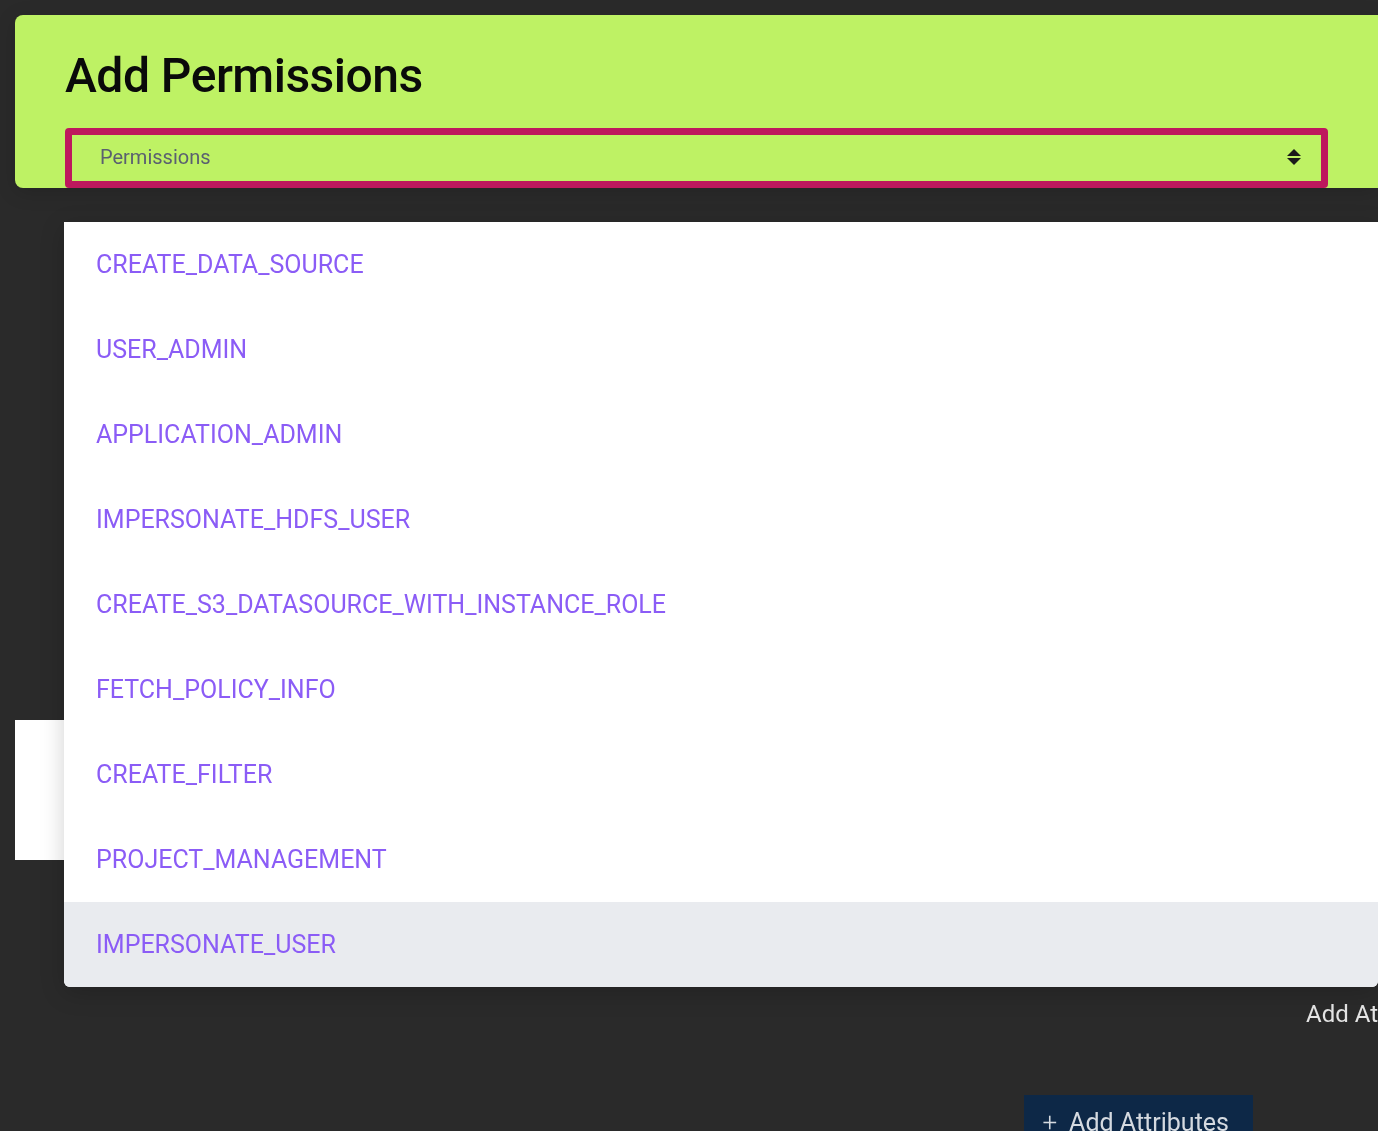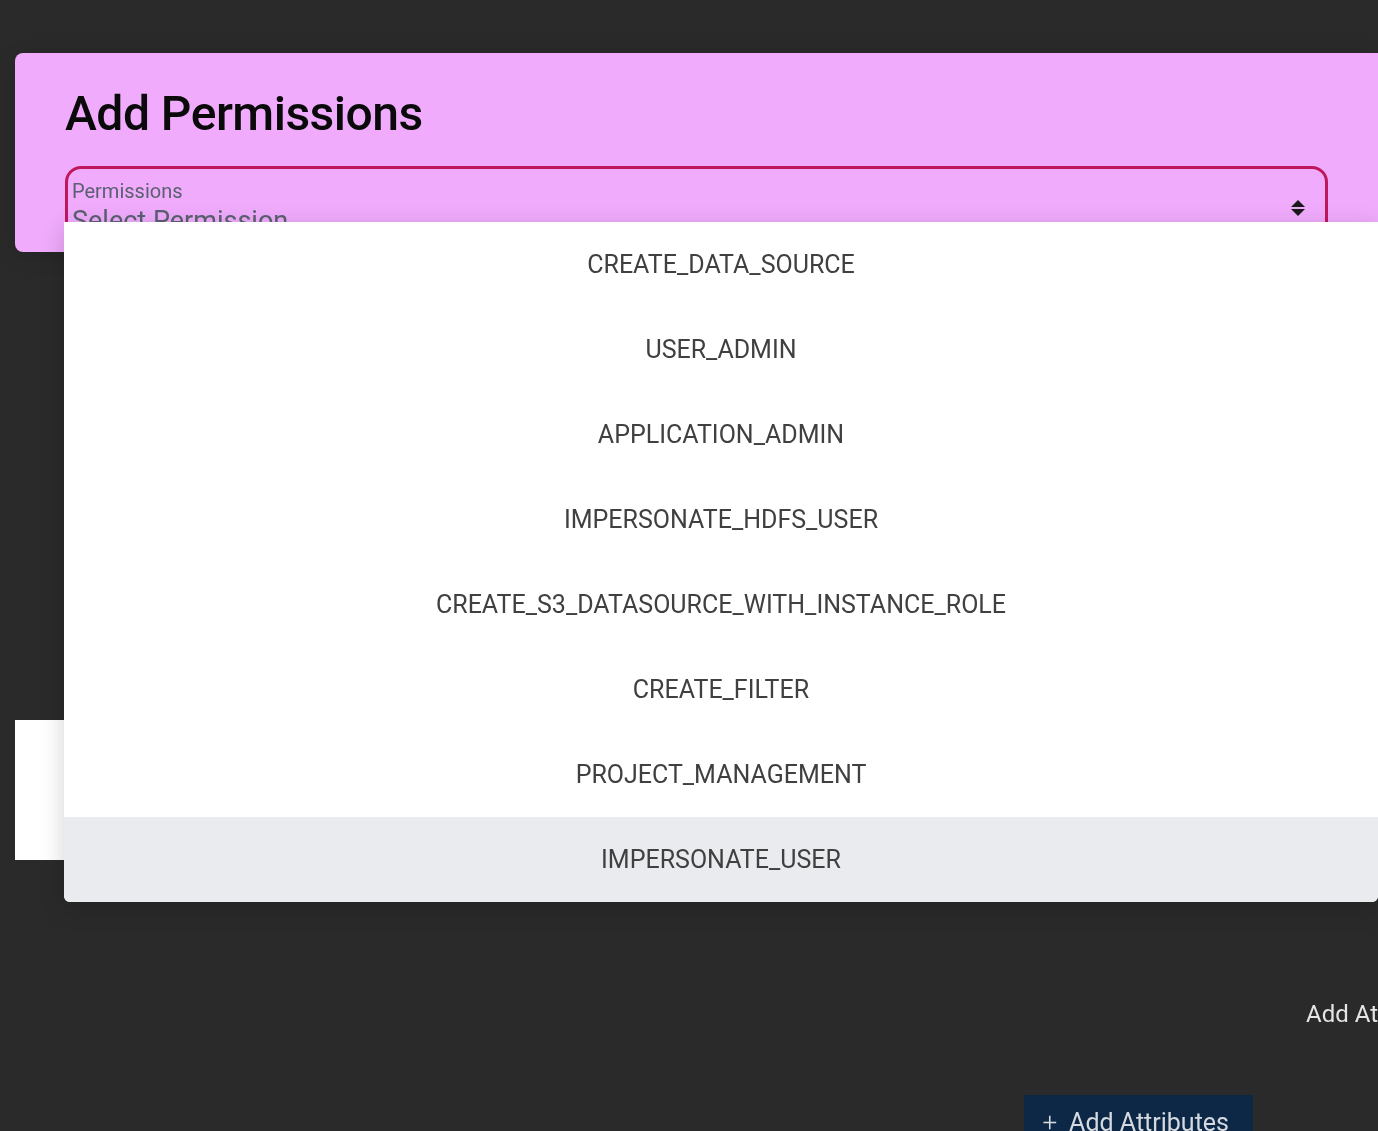--- a/index.html
+++ b/index.html
@@ -60,40 +60,39 @@
       right: 0;
       height: 140px;
       background: #ffffff;
     }
     
     .modal {
       position: absolute;
       left: 15px;
       top: 15px;
       right: 0;
-      background: #f0abfc;
+      background: #bef264;
       border-radius: 8px 0 0 8px;
       padding: 32px 50px 0 50px;
       box-shadow: 0 4px 20px rgba(0,0,0,0.15);
-      margin-top: 38px;
     }
     
     .modal-title {
       font-size: 48px;
       font-weight: 500;
       color: #0a0a0a;
       letter-spacing: -0.5px;
       margin-bottom: 24px;
     }
     
     .select-container {
       position: relative;
-      border: 3px solid #be185d;
-      border-radius: 16px;
-      padding: 10px 20px 12px 4px;
+      border: 7px solid #be185d;
+      border-radius: 4px;
+      padding: 10px 20px 12px 28px;
       display: flex;
       align-items: center;
       justify-content: space-between;
       cursor: pointer;
     }
     
     .select-label-group {
       display: flex;
       flex-direction: column;
       gap: 2px;
@@ -141,24 +140,23 @@
       top: 222px;
       background: #ffffff;
       box-shadow: 0 6px 24px rgba(0,0,0,0.18);
       border-radius: 0 0 6px 6px;
       overflow: hidden;
     }
     
     .dropdown-option {
       padding: 28px 32px;
       font-size: 25px;
-      color: #404040;
+      color: #8b5cf6;
       font-weight: 400;
       cursor: pointer;
-      text-align: center;
     }
     
     .dropdown-option.highlighted {
       background: #e9ebef;
     }
   </style>
 </head>
 <body>
 
 <div class="background-panel"></div>
@@ -171,31 +169,31 @@
   <span class="plus">+</span>
   <span>Add Attributes</span>
 </div>
 
 <div class="modal">
   <h1 class="modal-title">Add Permissions</h1>
 
   <div class="select-container">
     <div class="select-label-group">
       <span class="select-label">Permissions</span>
-      <span class="select-placeholder">Select Permission</span>
     </div>
     <div class="select-chevrons">
       <div class="chevron-up"></div>
       <div class="chevron-down"></div>
     </div>
   </div>
 </div>
 
 <div class="dropdown-panel" id="dropdown-panel">
 <div class="dropdown-option">CREATE_DATA_SOURCE</div>
     <div class="dropdown-option">USER_ADMIN</div>
     <div class="dropdown-option">APPLICATION_ADMIN</div>
     <div class="dropdown-option">IMPERSONATE_HDFS_USER</div>
     <div class="dropdown-option">CREATE_S3_DATASOURCE_WITH_INSTANCE_ROLE</div>
+    <div class="dropdown-option">FETCH_POLICY_INFO</div>
     <div class="dropdown-option">CREATE_FILTER</div>
     <div class="dropdown-option">PROJECT_MANAGEMENT</div>
     <div class="dropdown-option highlighted">IMPERSONATE_USER</div>
   </div>
 
 </body></html>

